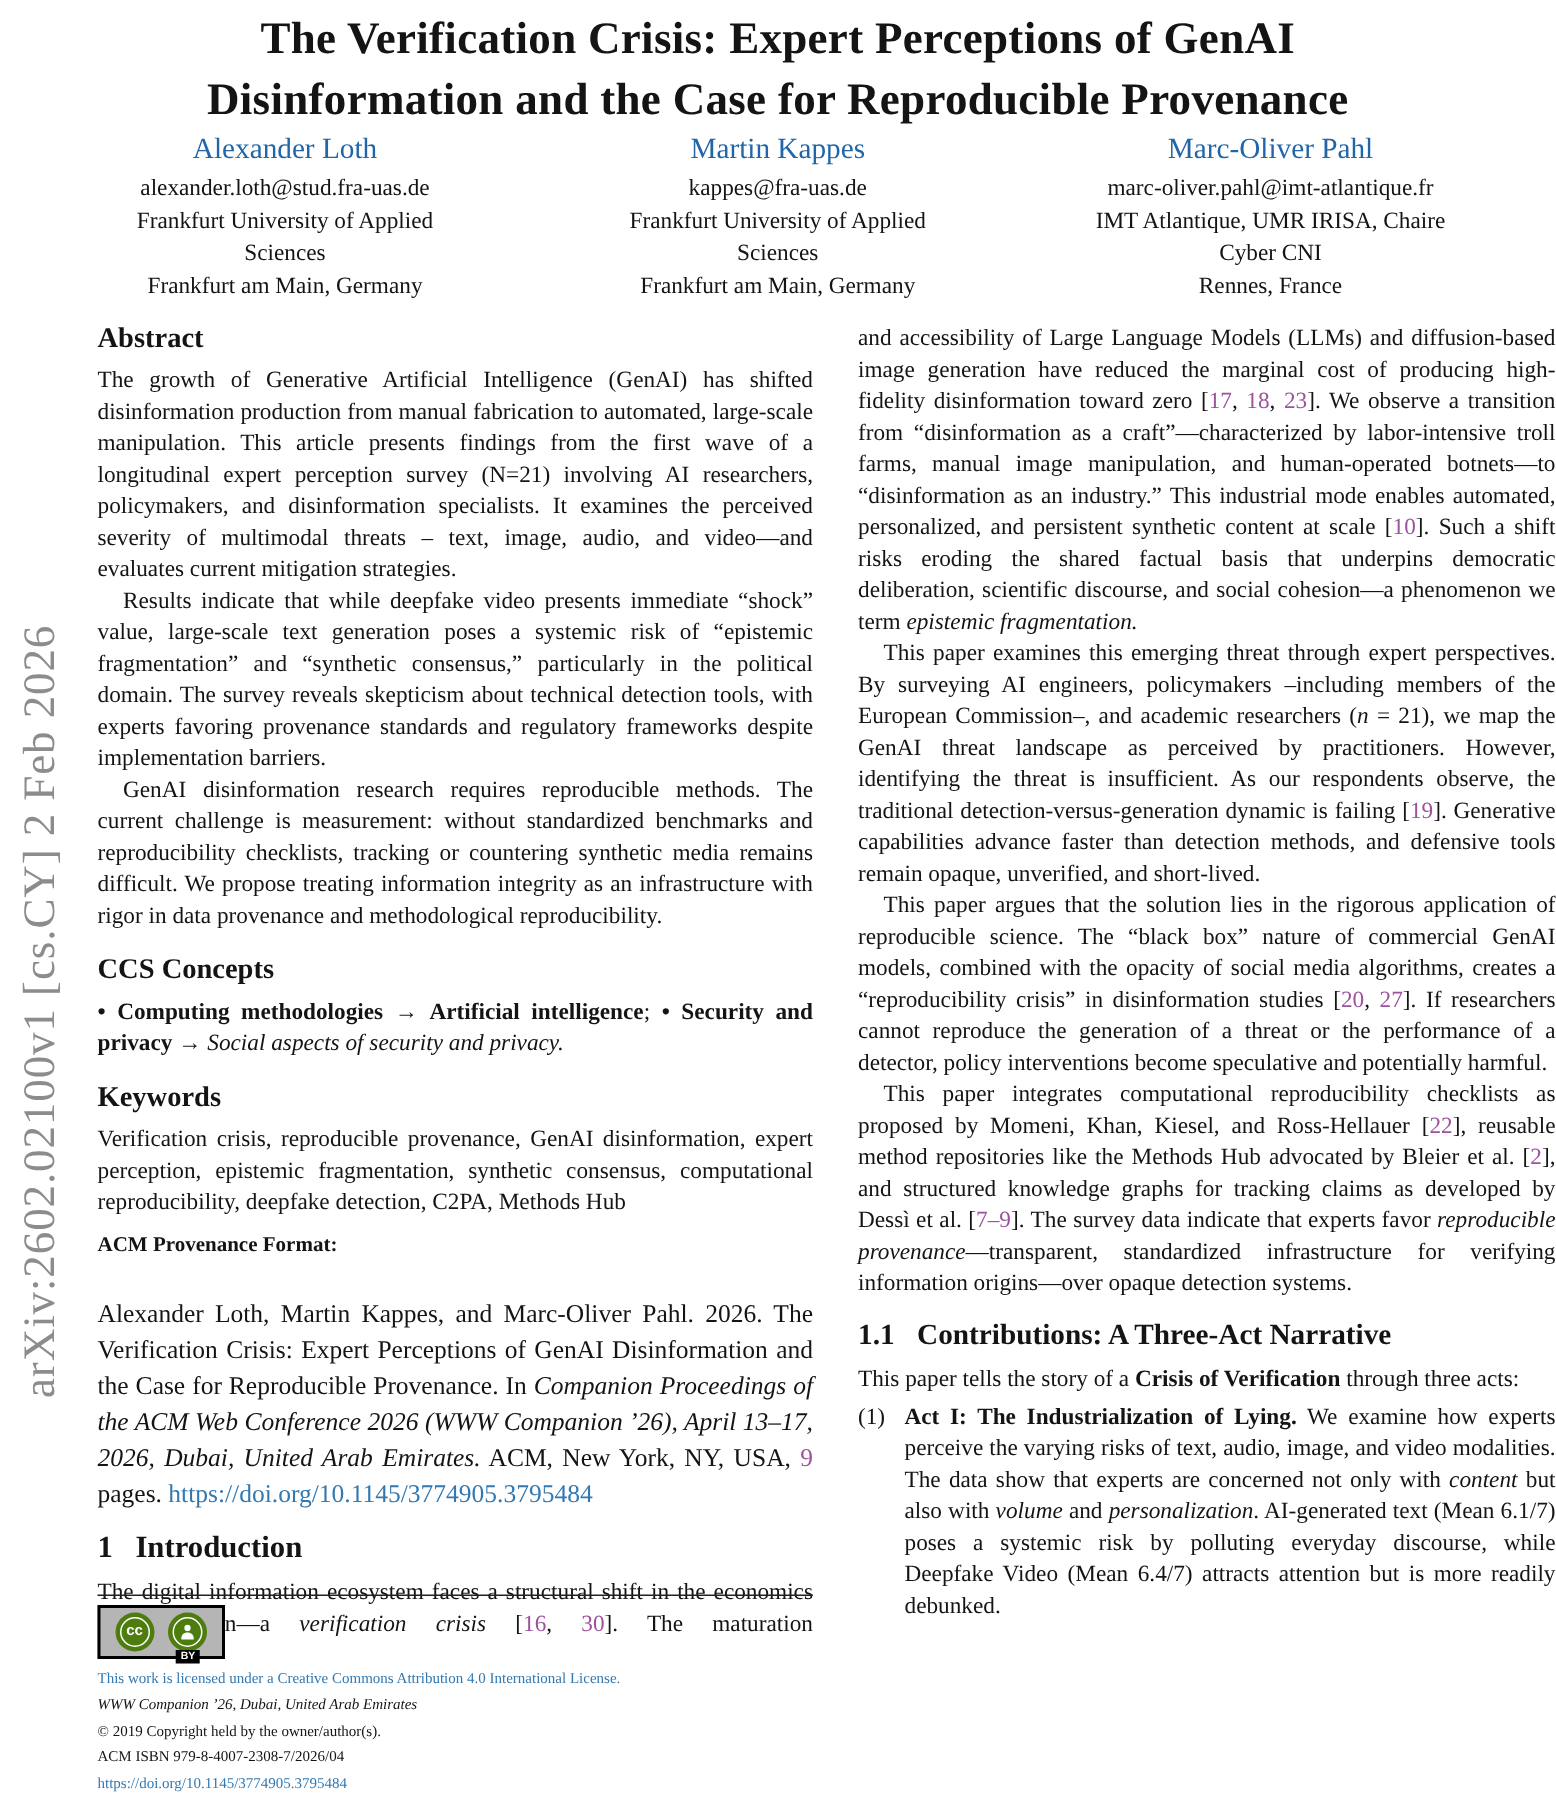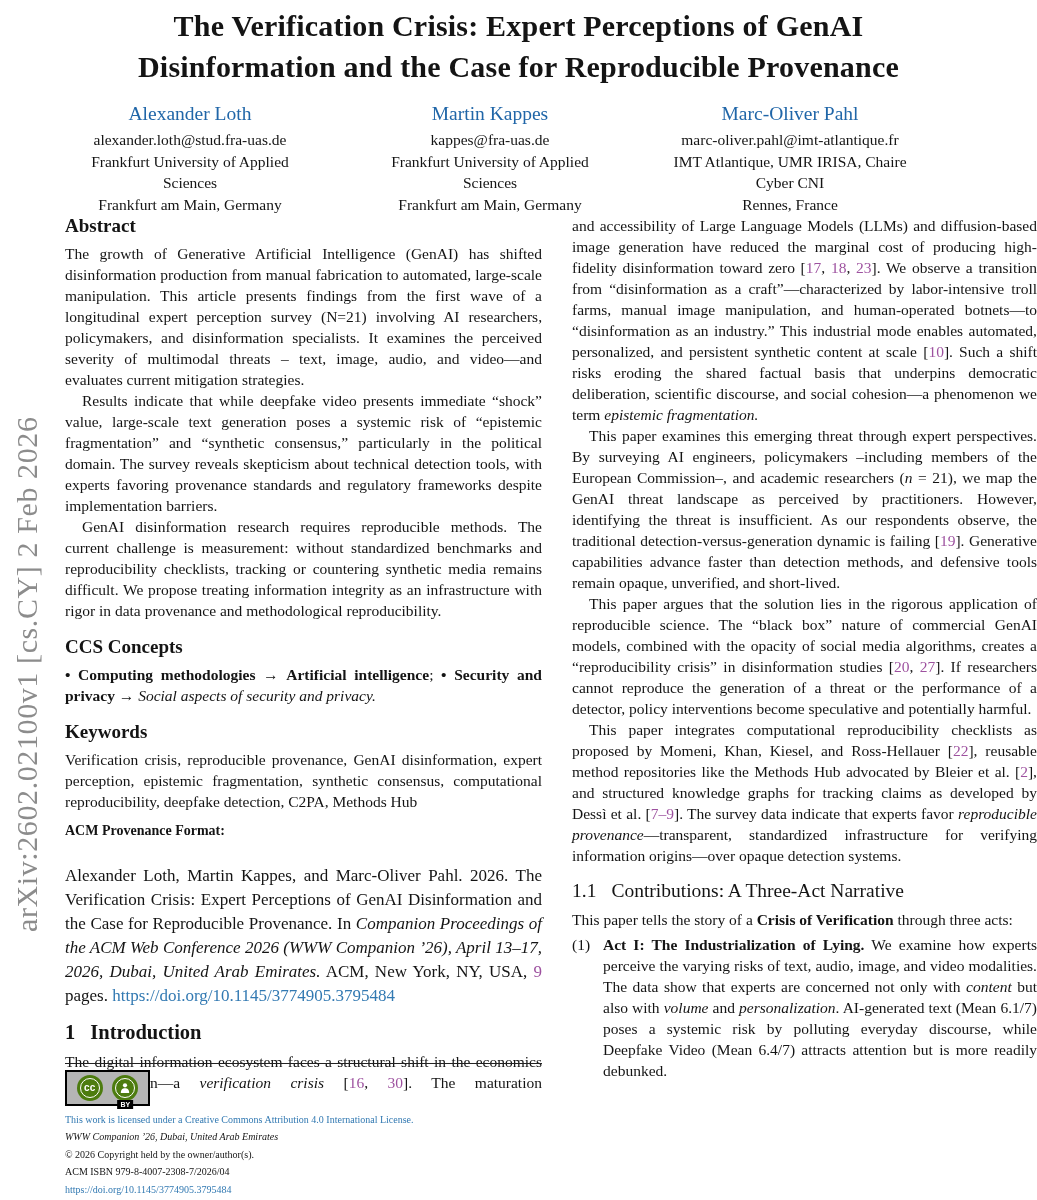--- a/index.html
+++ b/index.html
@@ -16,40 +16,40 @@
     position:absolute; left:10px; top:932px;
     transform:rotate(-90deg); transform-origin:0 0;
     white-space:nowrap;
     font-size:30px; letter-spacing:0.6px;
     color:var(--watermark_gray, #8c8c8c);
   }
 
   
   .title-block { position:absolute; top:5px; left:0; width:1037px; text-align:center; }
   .title-line { display:block; font-size:30px; font-weight:bold; line-height:41px; letter-spacing:0.2px; }
-  .authors { position:absolute; top:101px; left:40px; width:957px; display:flex; }
+  .authors { position:absolute; top:87px; left:40px; width:957px; display:flex; justify-content:space-between; }
   .author { width:300px; text-align:center; }
   .author-name { font-size:19.5px; color:var(--author_blue, #2066a8); line-height:26px; margin-bottom:2px; }
   .author-line { font-size:15.5px; line-height:21.5px; }
   .author-line.email { white-space:nowrap; }
   .author-affil { width:250px; margin:0 auto; }
 
   
   .col { position:absolute; top:215px; text-align:left; }
   .col-left  { left:65px;  width:477px; height:985px; }
   .col-right { left:572px; width:465px; height:985px; }
 
   p.body-p, .li-body { font-size:15.5px; line-height:21px; text-align:justify; hyphens:auto; }
   p.ind { text-indent:17px; }
   p.cont { text-align-last:justify; }
 
   h2.heading { font-size:19px; font-weight:bold; margin:15px 0 6px; }
   h2.heading.first { margin-top:0; }
   h2.section { font-size:20.5px; font-weight:bold; margin:13px 0 7px; }
-  h2.subsection { font-size:19.5px; font-weight:normal; margin:14px 0 7px; }
+  h2.subsection { font-size:19.5px; font-weight:bold; margin:14px 0 7px; }
   .sec-num { margin-right:15px; }
   h3.refhead { font-size:14px; font-weight:bold; margin:11px 0 3px; }
   p.small { font-size:17px; line-height:24px; text-align:justify;margin-top:25px; }
 
   
   .it { font-style:italic; }
   .bd { font-weight:bold; }
   .cite { color:var(--cite_purple, #9d519f); }
   .link { color:var(--link_blue, #3279b2); }
 
@@ -143,21 +143,21 @@
             <svg width="12" height="12" viewBox="0 0 12 12" aria-hidden="true">
               <circle cx="6" cy="3.3" r="2.1" fill="#fff"></circle>
               <path d="M1.8 11 C1.8 7.6 3.6 6.3 6 6.3 C8.4 6.3 10.2 7.6 10.2 11 Z" fill="#fff"></path>
             </svg>
           </span>
           <span class="by-tag">BY</span>
         </span>
       </div>
       <div class="f-line lnk">This work is licensed under a Creative Commons Attribution 4.0 International License.</div>
       <div class="f-line ital">WWW Companion ’26, Dubai, United Arab Emirates</div>
-      <div class="f-line">© 2026 Copyright held by the owner/author(s).</div>
+      <div class="f-line">© 2019 Copyright held by the owner/author(s).</div>
       <div class="f-line">ACM ISBN 979-8-4007-2308-7/2026/04</div>
       <div class="f-line lnk">https://doi.org/10.1145/3774905.3795484</div>
     </div>
   </section>
 
   <section class="col col-right">
     <p class="body-p"><span>and accessibility of Large Language Models (LLMs) and diffusion-based image generation have reduced the marginal cost of producing high-fidelity disinformation toward zero [</span><span class="cite">17</span><span>, </span><span class="cite">18</span><span>, </span><span class="cite">23</span><span>]. We observe a transition from “disinformation as a craft”—characterized by labor-intensive troll farms, manual image manipulation, and human-operated botnets—to “disinformation as an industry.” This industrial mode enables automated, personalized, and persistent synthetic content at scale [</span><span class="cite">10</span><span>]. Such a shift risks eroding the shared factual basis that underpins democratic deliberation, scientific discourse, and social cohesion—a phenomenon we term </span><span class="it">epistemic fragmentation.</span></p>
     <p class="body-p ind"><span>This paper examines this emerging threat through expert perspectives. By surveying AI engineers, policymakers –including members of the European Commission–, and academic researchers (</span><span class="it">n</span><span> = 21), we map the GenAI threat landscape as perceived by practitioners. However, identifying the threat is insufficient. As our respondents observe, the traditional detection-versus-generation dynamic is failing [</span><span class="cite">19</span><span>]. Generative capabilities advance faster than detection methods, and defensive tools remain opaque, unverified, and short-lived.</span></p>
     <p class="body-p ind"><span>This paper argues that the solution lies in the rigorous application of reproducible science. The “black box” nature of commercial GenAI models, combined with the opacity of social media algorithms, creates a “reproducibility crisis” in disinformation studies [</span><span class="cite">20</span><span>, </span><span class="cite">27</span><span>]. If researchers cannot reproduce the generation of a threat or the performance of a detector, policy interventions become speculative and potentially harmful.</span></p>
     <p class="body-p ind"><span>This paper integrates computational reproducibility checklists as proposed by Momeni, Khan, Kiesel, and Ross-Hellauer [</span><span class="cite">22</span><span>], reusable method repositories like the Methods Hub advocated by Bleier et al. [</span><span class="cite">2</span><span>], and structured knowledge graphs for tracking claims as developed by Dessì et al. [</span><span class="cite">7–9</span><span>]. The survey data indicate that experts favor </span><span class="it">reproducible provenance</span><span>—transparent, standardized infrastructure for verifying information origins—over opaque detection systems.</span></p>

